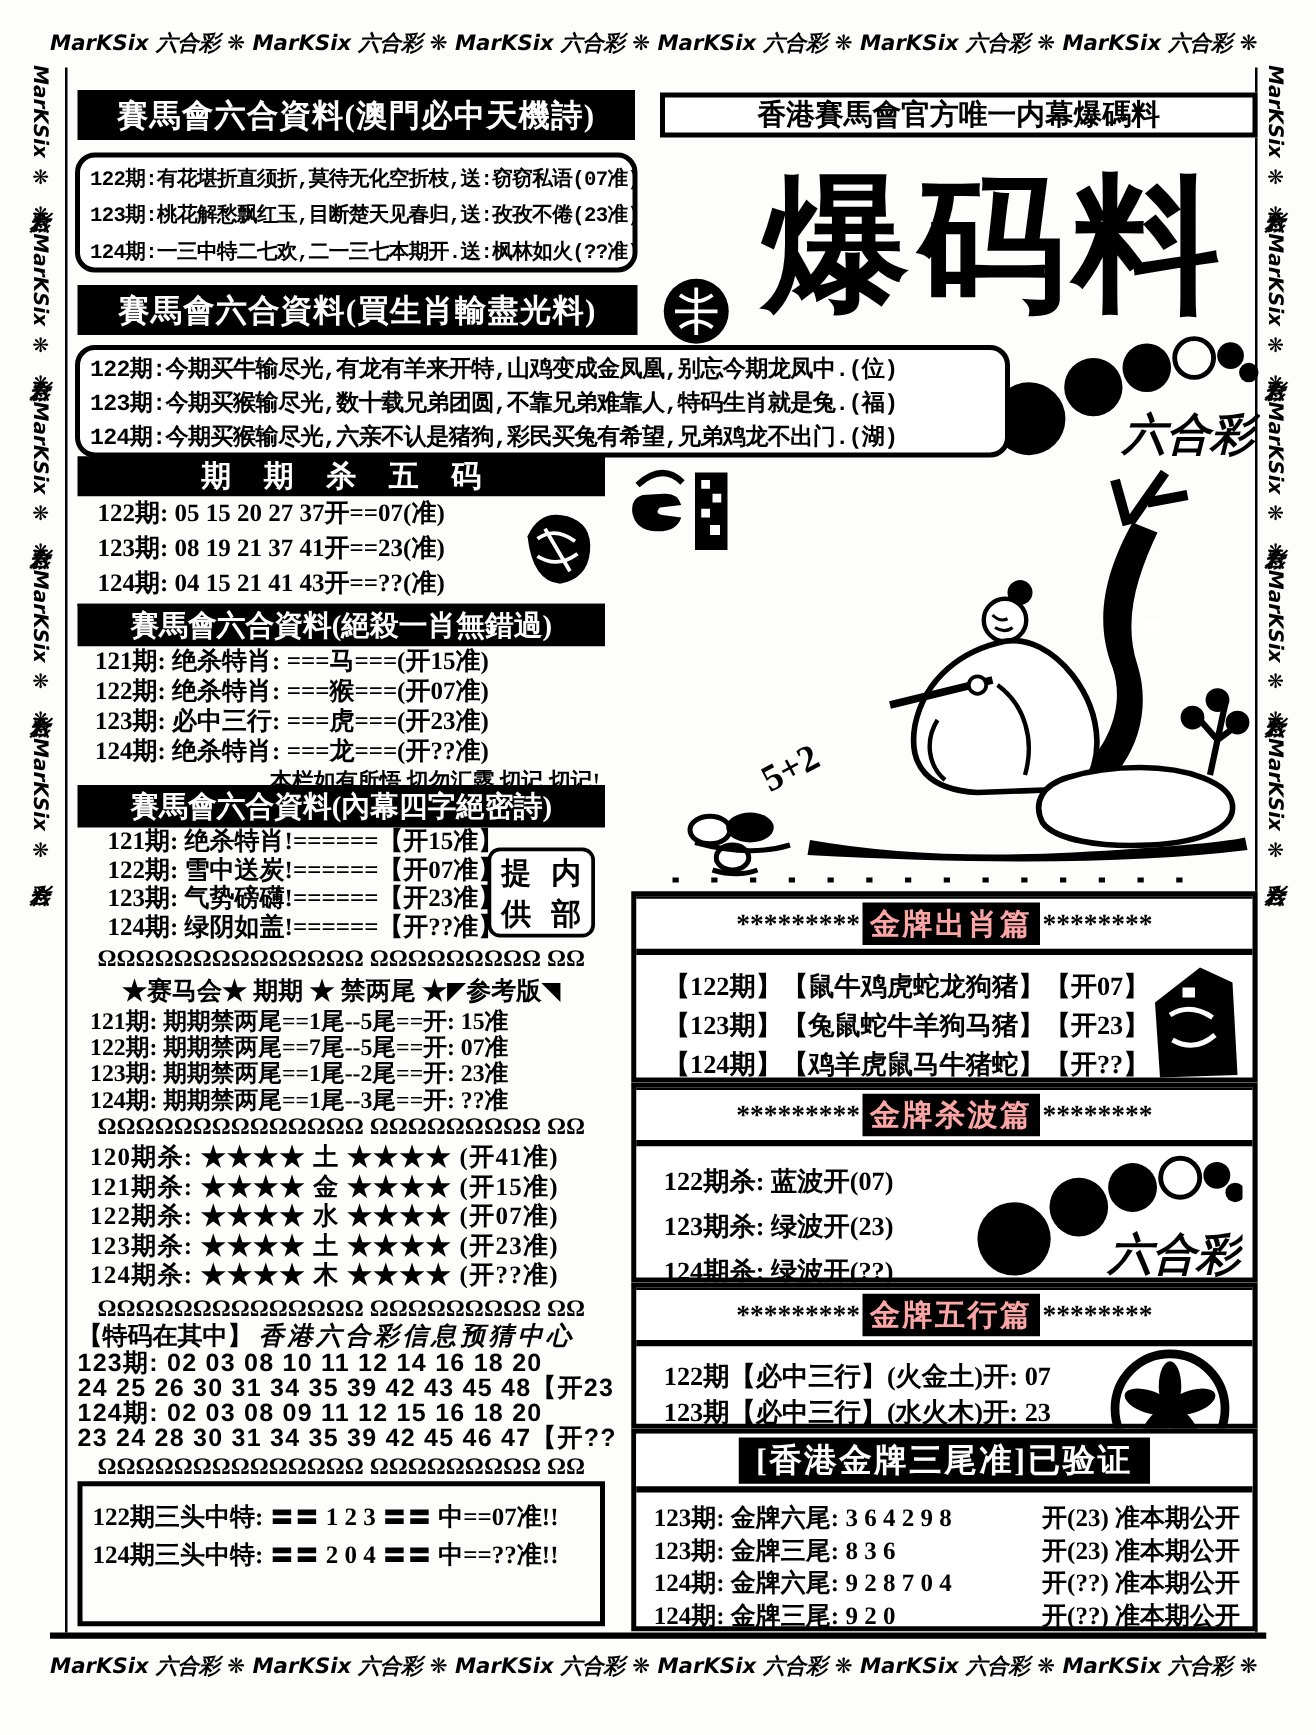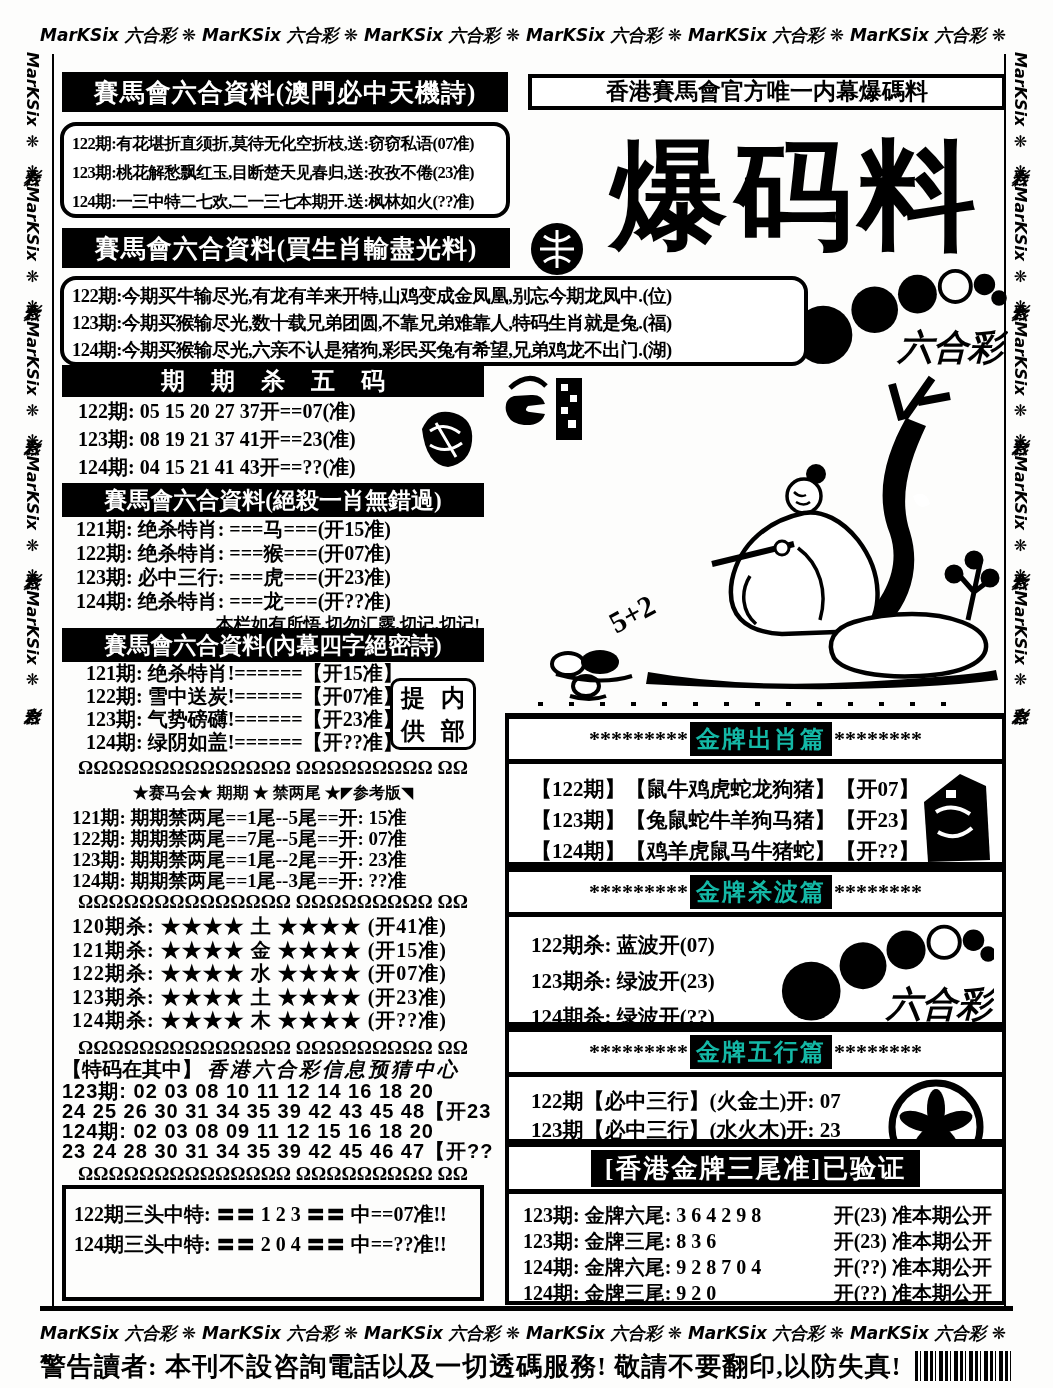--- a/index.html
+++ b/index.html
@@ -16,21 +16,21 @@
   #border-left{left:16px;}
   #border-right{left:1004px;}
   .content-frame{position:absolute;left:52px;top:54px;width:950px;height:1252px;
                  border-left:2px solid #000;border-right:2px solid #000;pointer-events:none;}
   .bottom-rule{position:absolute;left:40px;top:1306px;width:973px;height:5px;background:#000;}
   
   .blackbar{position:absolute;background:#000;color:#fff;font-weight:bold;text-align:center;
             display:flex;align-items:center;justify-content:center;}
   .roundbox{position:absolute;border:4px solid #000;border-radius:16px;background:#fff;
             padding:3px 8px;box-sizing:border-box;}
-  .poemline{font-weight:bold;white-space:nowrap;letter-spacing:-0.5px;}
+  .poemline{font-weight:bold;white-space:nowrap;letter-spacing:-0.5px;font-family:Liberation Mono, monospace;}
   .secline{font-weight:bold;white-space:nowrap;}
   .divider{position:absolute;left:62px;width:422px;height:22px;font-size:19px;font-weight:bold;
            text-align:center;overflow:hidden;white-space:nowrap;line-height:22px;}
   
   #h1bar{left:62px;top:72px;width:446px;height:40px;font-size:25px;letter-spacing:1px;}
   #banner{position:absolute;left:528px;top:74px;width:478px;height:36px;border:4px solid #000;
           box-sizing:border-box;font-size:23px;font-weight:bold;text-align:center;line-height:28px;background:#fff;}
   #poembox1{left:60px;top:122px;width:450px;height:96px;}
   #poembox1 .poemline{font-size:16.5px;line-height:29px;}
   #big-title{position:absolute;left:582px;top:112px;width:428px;height:170px;font-size:118px;
@@ -49,36 +49,36 @@
   #juesha-box{position:absolute;left:62px;top:517px;width:422px;height:110px;}
   #juesha-box .secline{font-size:20px;line-height:24px;padding-left:14px;}
   #juesha-note{font-size:17.5px;font-weight:bold;text-align:right;padding-right:4px;line-height:22px;}
   #sizi-bar{left:62px;top:628px;width:422px;height:34px;font-size:23px;}
   #sizi-box{position:absolute;left:62px;top:662px;width:422px;height:94px;}
   #sizi-box .secline{font-size:20px;line-height:23px;padding-left:24px;}
   #sizi-seal{position:absolute;right:8px;top:16px;width:80px;height:66px;border:3px solid #000;border-radius:10px;
              display:grid;grid-template-columns:1fr 1fr;place-items:center;font-size:24px;font-weight:bold;background:#fff;}
   #div1{top:757px;} #div2{top:891px;} #div3{top:1037px;} #div4{top:1163px;}
   #jinwei-box{position:absolute;left:62px;top:779px;width:422px;height:112px;}
-  #jinwei-header{font-size:16px;font-weight:bold;text-align:center;line-height:28px;white-space:nowrap;}
+  #jinwei-header{font-size:20px;font-weight:bold;text-align:center;line-height:28px;white-space:nowrap;}
   #jinwei-box .secline{font-size:19px;line-height:21px;padding-left:10px;}
   #stars-box{position:absolute;left:62px;top:915px;width:422px;height:118px;}
   #stars-box .secline{font-size:20px;line-height:23.5px;padding-left:10px;letter-spacing:1px;}
   #tema-box{position:absolute;left:62px;top:1057px;width:422px;height:104px;}
   #tema-title{font-size:20px;font-weight:bold;white-space:nowrap;line-height:24px;}
   #tema-sub{font-style:italic;letter-spacing:3px;}
   #tema-box .secline{font-family:"Liberation Sans","DejaVu Sans",sans-serif;font-size:20px;line-height:20px;letter-spacing:1px;}
   #santou-box{position:absolute;left:62px;top:1185px;width:422px;height:116px;border:4px solid #000;box-sizing:border-box;padding:10px 4px;}
   #santou-box .secline{font-size:20px;line-height:30px;padding-left:4px;}
   
   #drawing{position:absolute;left:498px;top:368px;width:508px;height:344px;}
   .goldsec{position:absolute;left:505px;width:501px;border:4px solid #000;box-sizing:border-box;background:#fff;}
   .goldhead{border-bottom:5px solid #000;border-top:2px solid #000;height:40px;display:flex;align-items:center;
             justify-content:center;font-weight:bold;font-size:22px;white-space:nowrap;}
-  .goldhead .pill{background:#000;color:#14b8a6;padding:1px 6px;margin:0 2px;font-size:24px;letter-spacing:2px;}
+  .goldhead .pill{background:#000;color:#fca5a5;padding:1px 6px;margin:0 2px;font-size:24px;letter-spacing:2px;}
   .goldbody{position:relative;padding:10px 0 6px 22px;}
   .goldbody .secline{font-size:21px;line-height:31px;}
   #chuxiao{top:713px;height:153px;}
   #chuxiao-art{position:absolute;right:6px;top:4px;width:80px;height:100px;}
   #shabo{top:866px;height:160px;}
   #shabo .goldbody .secline{line-height:36px;}
   #shabo-logo{position:absolute;right:8px;top:2px;width:215px;height:108px;}
   #wuxing{top:1026px;height:117px;}
   #wuxing .goldbody .secline{line-height:29px;}
   #wuxing-seal{position:absolute;right:18px;top:2px;width:96px;height:96px;}
@@ -339,18 +339,14 @@
         <span>124期: 金牌六尾: 9 2 8 7 0 4</span>
           <span>开(??) 准本期公开</span>
       </div>
       <div class="sanwei-row">
         <span>124期: 金牌三尾: 9 2 0</span>
           <span>开(??) 准本期公开</span>
       </div>
     </div>
   </div>
 
-  <div id="warning">
-    <span id="warning-text">警告讀者: 本刊不設咨詢電話以及一切透碼服務! 敬請不要翻印,以防失真!</span>
-    <span id="barcode"></span>
-  </div>
 
 </div>
 
 </body></html>

